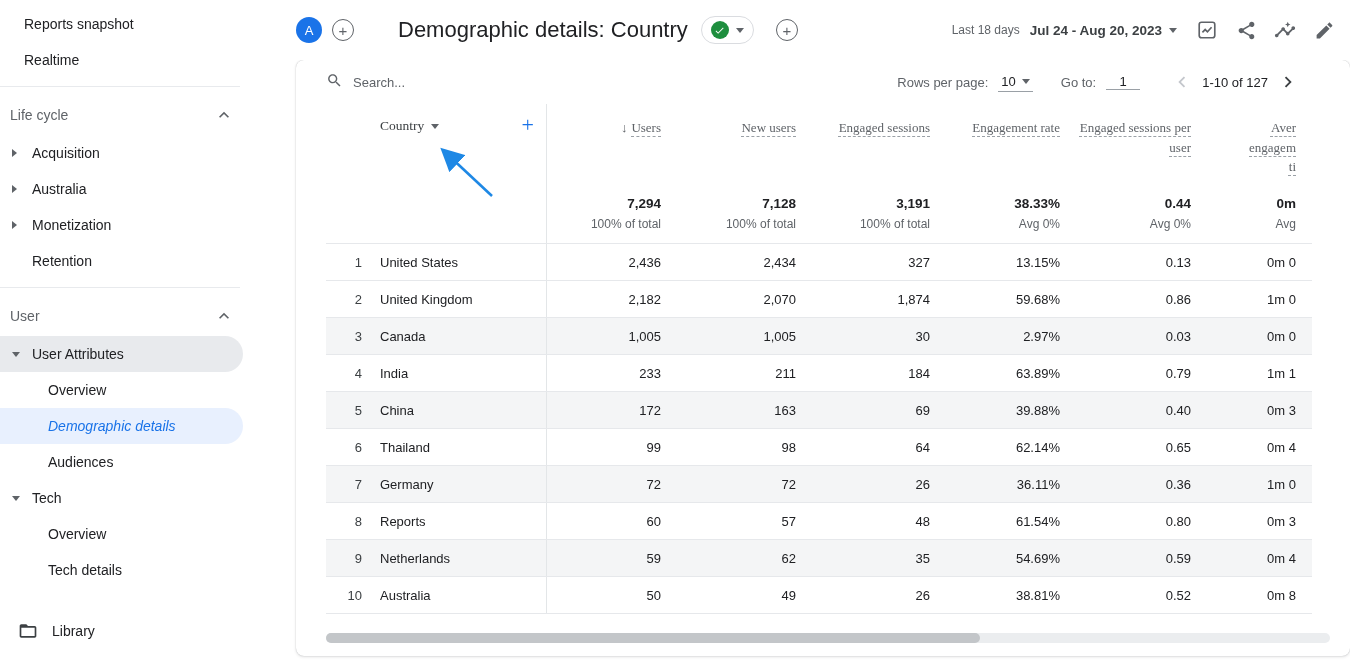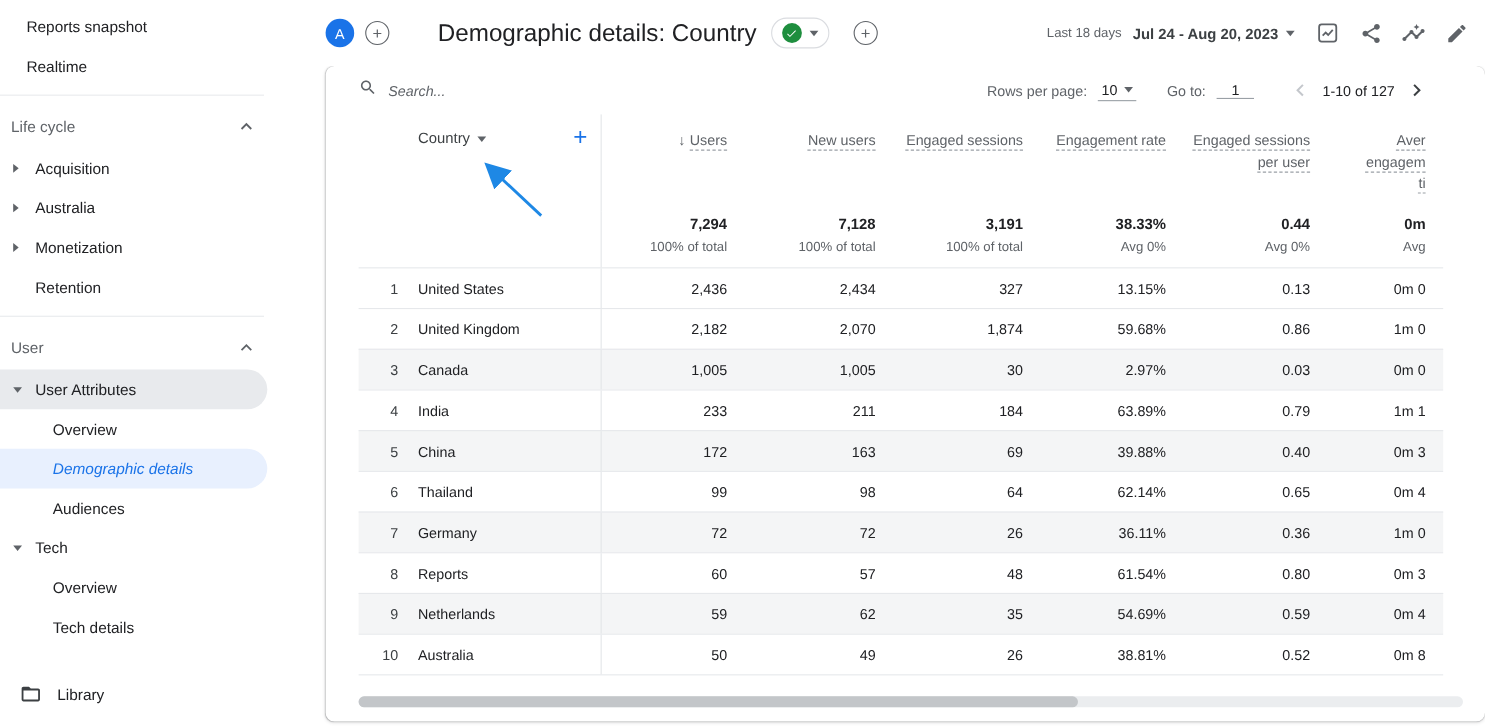--- a/index.html
+++ b/index.html
@@ -35,36 +35,36 @@
   .tb-right { display:flex; align-items:center; }
   .date-label { font-size:12px; color:#5f6368; margin-right:10px; }
   .date-range { font-size:13.5px; font-weight:700; color:#3c4043; display:flex; align-items:center; gap:7px; cursor:pointer; }
   .tb-icons { display:flex; align-items:center; gap:15px; margin-left:18px; }
   .tb-icon { width:24px; height:24px; display:flex; align-items:center; justify-content:center; cursor:pointer; }
 
   
   .card { position:absolute; left:296px; top:60px; width:1054px; height:596px; background:#fff; border-radius:8px; box-shadow:0 0 1px rgba(60,64,67,.35), 0 1px 3px rgba(60,64,67,.16); z-index:1; }
   .toolbar { height:44px; display:flex; align-items:center; padding:0 50px 0 30px; }
   .search-box { display:flex; align-items:center; gap:10px; }
-  .search-input { border:none; outline:none; font-size:13px; color:#6d28d9; width:180px; font-family:inherit;font-style:italic; }
+  .search-input { border:none; outline:none; font-size:13px; color:#6d28d9; width:180px; font-family:inherit; }
   .search-input::placeholder { color:#5f6368; }
   .tb-ctrl { display:flex; align-items:center; margin-left:auto; }
   .ctrl-label { font-size:13px; color:#5f6368; }
   .rows-select { display:flex; align-items:center; gap:6px; border-bottom:1px solid #9aa0a6; padding:2px 3px; margin-left:10px; cursor:pointer; }
   .rows-select .val { font-size:13px; color:#202124; }
   .goto-wrap { margin-left:28px; }
   .goto-input { width:34px; border:none; border-bottom:1px solid #9aa0a6; outline:none; text-align:center; font-size:13px; color:#202124; margin-left:10px; font-family:inherit; }
   .pager { display:flex; align-items:center; margin-left:30px; gap:8px; }
   .pg-text { font-size:13px; color:#202124; }
   .pg-btn { width:24px; height:24px; display:flex; align-items:center; justify-content:center; cursor:pointer; }
 
   
   .table { margin-left:30px; width:986px; }
   .grid7 { display:grid; grid-template-columns:221px 130px 135px 134px 130px 131px 105px; }
-  .head-grid { height:88px; }
+  .head-grid { height:88px;font-family:Liberation Serif, serif; }
   .hcell { padding:14px 16px 0 0; text-align:right; font-size:13px; color:#5f6368; line-height:1.5; cursor:pointer; }
   .hlabel { text-decoration:underline dashed #9aa0a6; text-decoration-thickness:1px; text-underline-offset:4px; }
   .hcell.clip .hlabel { white-space:pre-line; }
   .sort { margin-right:4px; }
   .cell-dim { border-right:1px solid #e3e6e8; }
   .hcell.dim { text-align:left; padding:12px 12px 0 54px; display:flex; justify-content:space-between; align-items:flex-start; color:#3c4043; cursor:default; }
   .dim-inner { display:flex; align-items:center; gap:7px; font-size:13.5px; cursor:pointer; }
   .add-col { color:#1a73e8; font-size:22px; line-height:18px; font-weight:400; cursor:pointer; }
   .totals-grid { height:51px; }
   .tcell { text-align:right; padding:4px 16px 0 0; }

